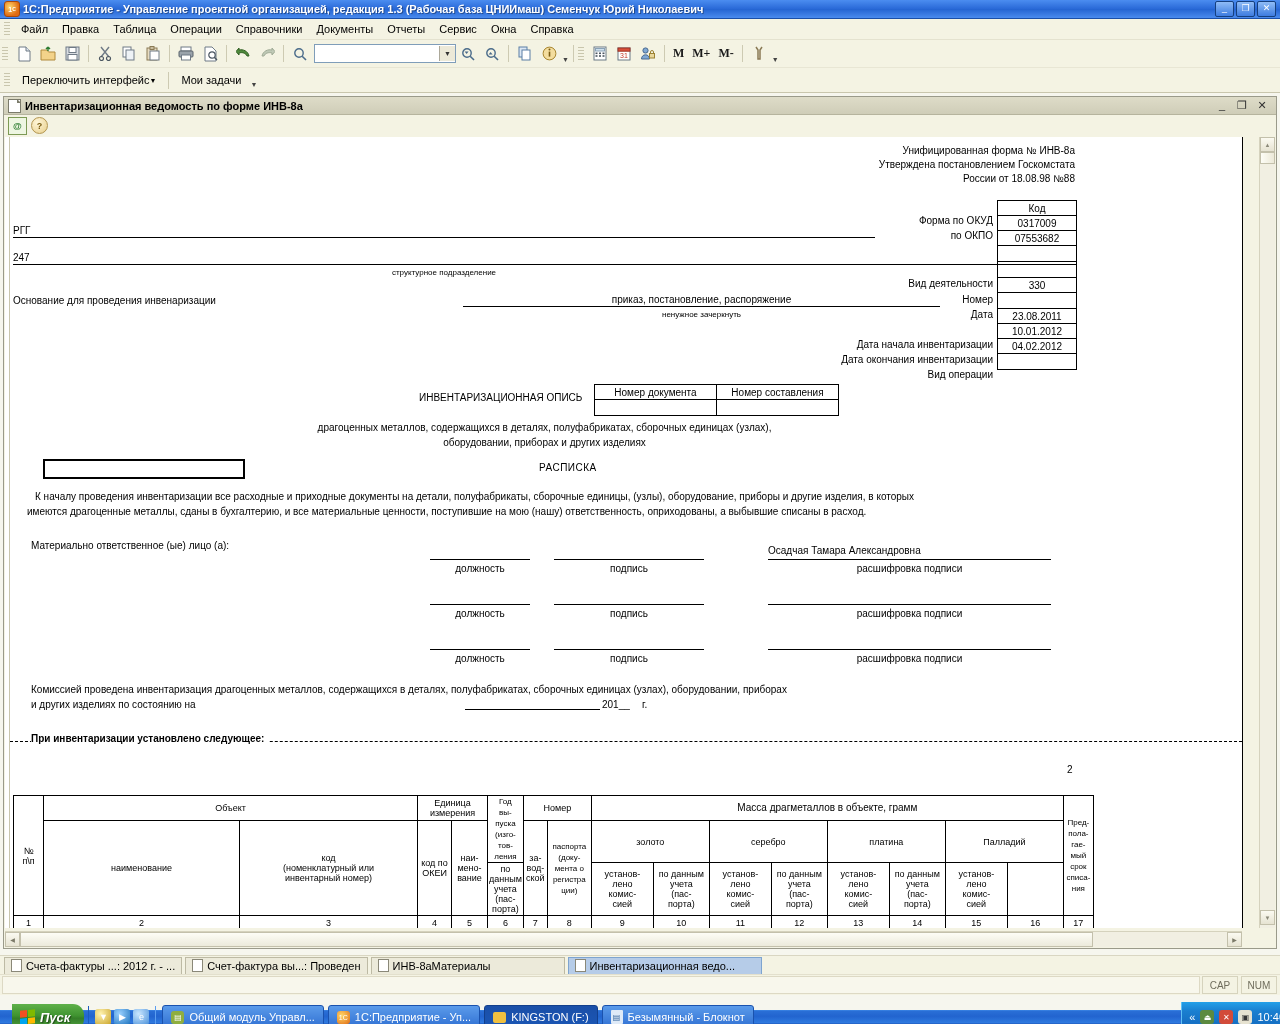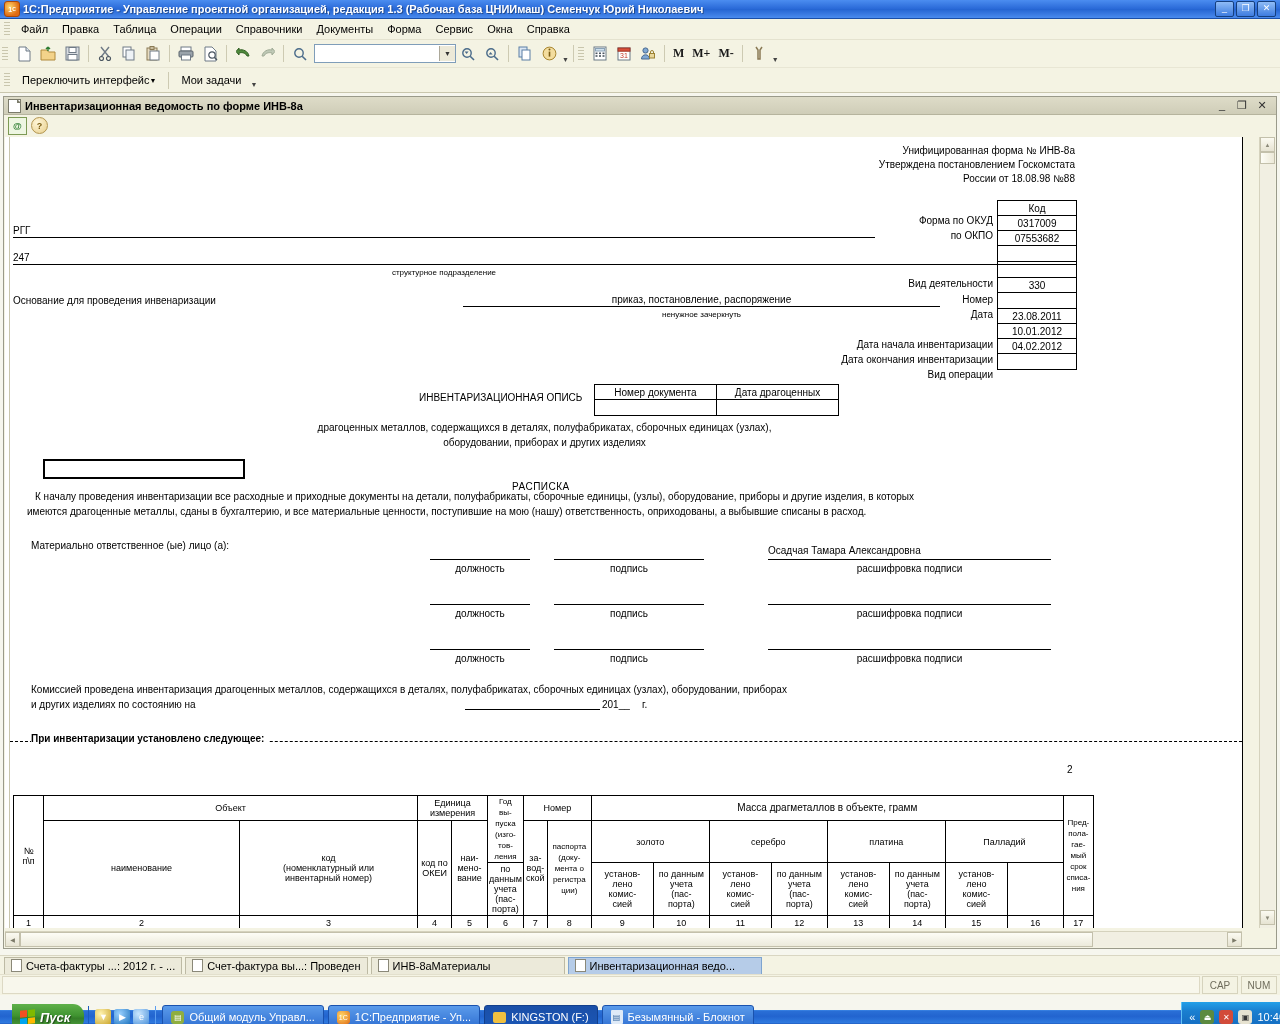--- a/index.html
+++ b/index.html
@@ -231,21 +231,21 @@
   </div>
 
   <div class="menubar">
     <div class="gripper"></div>
     <div class="mi">Файл</div>
     <div class="mi">Правка</div>
     <div class="mi">Таблица</div>
     <div class="mi">Операции</div>
     <div class="mi">Справочники</div>
     <div class="mi">Документы</div>
-    <div class="mi">Форма</div>
+    <div class="mi">Отчеты</div>
     <div class="mi">Сервис</div>
     <div class="mi">Окна</div>
     <div class="mi">Справка</div>
   </div>
 
   <div class="toolbar">
     <div class="gripper"></div>
 
     <div class="tbtn">
       <svg width="15" height="16" viewBox="0 0 15 16">
@@ -498,33 +498,33 @@
 
           <div class="abs" style="left:8px;top:158px;">Основание для проведения инвенаризации</div>
           <div class="abs c ul" style="left:458px;top:157px;width:477px;padding-bottom:1px;">приказ,   постановление,   распоряжение</div>
           <div class="abs c tiny" style="left:458px;top:173px;width:477px;">ненужное зачеркнуть</div>
 
           <div class="abs" style="left:414px;top:255px;font-size:10px;">ИНВЕНТАРИЗАЦИОННАЯ ОПИСЬ</div>
           <table class="codetbl" style="left:589px;top:247px;">
             <tbody>
                 <tr>
               <td style="width:113px">Номер документа</td>
-              <td style="width:113px">Дата драгоценных</td>
+              <td style="width:113px">Номер составления</td>
             </tr>
             <tr>
               <td style="height:15px"></td>
               <td style="height:15px"></td>
             </tr>
           </tbody>
             </table>
           <div class="abs c" style="left:8px;top:285px;width:1063px;">драгоценных металлов, содержащихся в деталях, полуфабрикатах, сборочных единицах (узлах),</div>
           <div class="abs c" style="left:8px;top:300px;width:1063px;">оборудовании, приборах и других изделиях</div>
 
           <div class="abs" style="left:38px;top:322px;width:198px;height:16px;border:2px solid #000;background:#fff;"></div>
-          <div class="abs" style="left:507px;top:325px;letter-spacing:.5px;margin-top:19px;">РАСПИСКА</div>
+          <div class="abs" style="left:534px;top:325px;letter-spacing:.5px;">РАСПИСКА</div>
 
           <div class="abs" style="left:22px;top:369px;">имеются   драгоценные металлы, сданы в бухгалтерию, и все материальные ценности, поступившие на мою (нашу) ответственность, оприходованы, а выбывшие списаны в расход.</div>
           <div class="abs" style="left:30px;top:354px;">К началу проведения инвентаризации все расходные и приходные документы на детали, полуфабрикаты, сборочные единицы, (узлы), оборудование, приборы и другие изделия, в которых</div>
 
           <div class="abs" style="left:26px;top:403px;">Материально ответственное (ые) лицо (а):</div>
 
           <div class="abs" style="left:763px;top:408px;">Осадчая Тамара Александровна</div>
           <div class="abs" style="left:425px;top:422px;width:100px;height:1px;background:#000;"></div>
           <div class="abs" style="left:549px;top:422px;width:150px;height:1px;background:#000;"></div>
           <div class="abs" style="left:763px;top:422px;width:283px;height:1px;background:#000;"></div>

